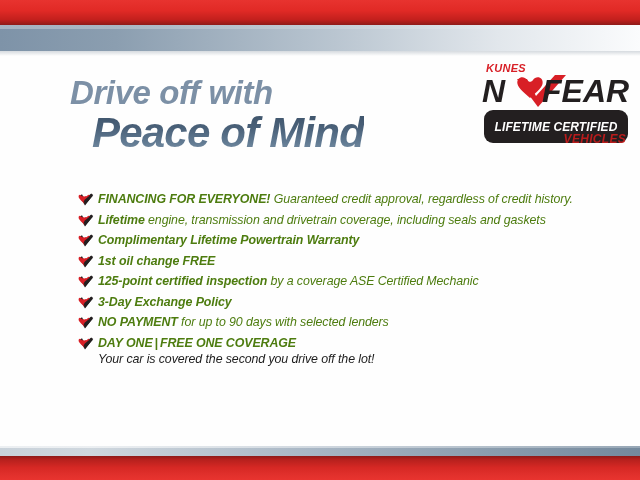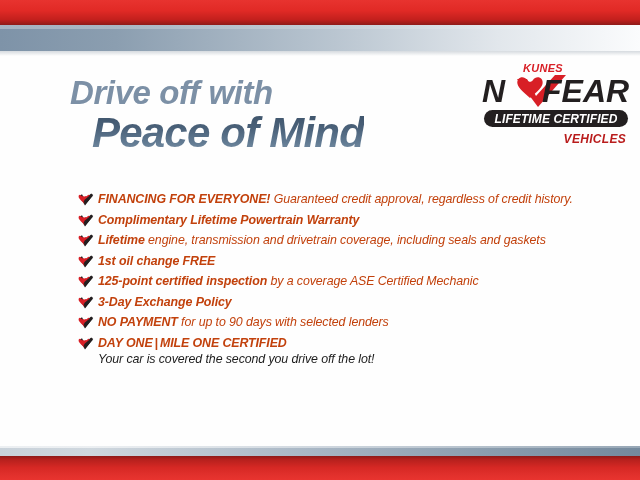--- a/index.html
+++ b/index.html
@@ -64,27 +64,26 @@
   }
 
   
   .logo{
     position:absolute; left:478px; top:62px; width:152px; height:98px;
   }
   .logo .kunes{
     position:absolute; left:8px; top:0px;
     font-size:11px; font-weight:bold; font-style:italic; color:#d81f26;
     letter-spacing:.3px;
-    margin-left:37px;
   }
   .logo .nofear{
     position:absolute; left:4px; top:12px; width:148px; height:34px;
   }
   .logo .lifetime{
-    position:absolute; left:6px; top:48px; width:144px; height:17px;
+    position:absolute; left:6px; top:48px; width:144px; height:33px;
     background:#231f20; border-radius:9px/9px;
     display:flex; align-items:center; justify-content:center;
   }
   .logo .lifetime span{
     color:#ffffff; font-size:12px; font-weight:bold; font-style:italic;
     letter-spacing:.1px; white-space:nowrap;
   }
   .logo .vehicles{
     position:absolute; right:4px; top:70px;
     font-size:12px; font-weight:bold; font-style:italic; color:#b91c1c;
@@ -93,21 +92,21 @@
 
   
   .list{ position:absolute; left:78px; top:192px; width:540px; }
   .row{
     display:flex; align-items:flex-start;
     margin-bottom:5.5px;
   }
   .chk{ width:20px; flex:0 0 20px; margin-top:1px; }
   .chk svg{ display:block; }
   .txt{
-    font-size:12.4px; font-style:italic; color:#c2410c;
+    font-size:12.4px; font-style:italic; color:#4d7c0f;
     line-height:1.18; letter-spacing:-0.1px;
     white-space:nowrap;
   }
   .txt b{ font-weight:bold; }
   .sub{
     margin-left:20px; margin-top:1px;
     font-size:12.4px; font-style:italic; color:#1c1c1c;
     letter-spacing:-0.1px;
   }
   .sep{ font-weight:bold; padding:0 2px; }
@@ -158,31 +157,31 @@
         <span class="txt"><b>FINANCING FOR EVERYONE!</b><span> Guaranteed credit approval, regardless of credit history.</span></span>
       </div>
       <div class="row">
         <span class="chk">
           <svg width="16" height="14" viewBox="0 0 16 14">
             <path d="M1.2 3.0 L4.0 1.2 L6.6 6.0 L13.2 0.4 L15.2 2.0 L7.0 12.4 Z" fill="#231f20"></path>
             <path d="M3.0 2.6 C1.6 0.6 -0.2 2.8 1.0 5.0 C2.0 6.9 4.4 8.4 6.2 10.6 C8.0 8.4 10.4 6.9 11.4 5.0 C12.6 2.8 10.8 0.6 9.4 2.6 C8.6 3.8 3.8 3.8 3.0 2.6 Z" fill="#d81f26"></path>
             <path d="M6.9 6.6 L12.9 1.6 L14.6 3.0 L7.1 11.6 L5.6 8.6 Z" fill="#231f20"></path>
           </svg>
         </span>
+        <span class="txt"><b>Lifetime</b><span> engine, transmission and drivetrain coverage, including seals and gaskets</span></span>
+      </div>
+      <div class="row">
+        <span class="chk">
+          <svg width="16" height="14" viewBox="0 0 16 14">
+            <path d="M1.2 3.0 L4.0 1.2 L6.6 6.0 L13.2 0.4 L15.2 2.0 L7.0 12.4 Z" fill="#231f20"></path>
+            <path d="M3.0 2.6 C1.6 0.6 -0.2 2.8 1.0 5.0 C2.0 6.9 4.4 8.4 6.2 10.6 C8.0 8.4 10.4 6.9 11.4 5.0 C12.6 2.8 10.8 0.6 9.4 2.6 C8.6 3.8 3.8 3.8 3.0 2.6 Z" fill="#d81f26"></path>
+            <path d="M6.9 6.6 L12.9 1.6 L14.6 3.0 L7.1 11.6 L5.6 8.6 Z" fill="#231f20"></path>
+          </svg>
+        </span>
         <span class="txt"><b>Complimentary Lifetime Powertrain Warranty</b></span>
-      </div>
-      <div class="row">
-        <span class="chk">
-          <svg width="16" height="14" viewBox="0 0 16 14">
-            <path d="M1.2 3.0 L4.0 1.2 L6.6 6.0 L13.2 0.4 L15.2 2.0 L7.0 12.4 Z" fill="#231f20"></path>
-            <path d="M3.0 2.6 C1.6 0.6 -0.2 2.8 1.0 5.0 C2.0 6.9 4.4 8.4 6.2 10.6 C8.0 8.4 10.4 6.9 11.4 5.0 C12.6 2.8 10.8 0.6 9.4 2.6 C8.6 3.8 3.8 3.8 3.0 2.6 Z" fill="#d81f26"></path>
-            <path d="M6.9 6.6 L12.9 1.6 L14.6 3.0 L7.1 11.6 L5.6 8.6 Z" fill="#231f20"></path>
-          </svg>
-        </span>
-        <span class="txt"><b>Lifetime</b><span> engine, transmission and drivetrain coverage, including seals and gaskets</span></span>
       </div>
       <div class="row">
         <span class="chk">
           <svg width="16" height="14" viewBox="0 0 16 14">
             <path d="M1.2 3.0 L4.0 1.2 L6.6 6.0 L13.2 0.4 L15.2 2.0 L7.0 12.4 Z" fill="#231f20"></path>
             <path d="M3.0 2.6 C1.6 0.6 -0.2 2.8 1.0 5.0 C2.0 6.9 4.4 8.4 6.2 10.6 C8.0 8.4 10.4 6.9 11.4 5.0 C12.6 2.8 10.8 0.6 9.4 2.6 C8.6 3.8 3.8 3.8 3.0 2.6 Z" fill="#d81f26"></path>
             <path d="M6.9 6.6 L12.9 1.6 L14.6 3.0 L7.1 11.6 L5.6 8.6 Z" fill="#231f20"></path>
           </svg>
         </span>
         <span class="txt"><b>1st oil change FREE</b></span>
@@ -219,21 +218,21 @@
       </div>
       <div>
         <div class="row" style="margin-bottom: 0px;">
           <span class="chk">
             <svg width="16" height="14" viewBox="0 0 16 14">
               <path d="M1.2 3.0 L4.0 1.2 L6.6 6.0 L13.2 0.4 L15.2 2.0 L7.0 12.4 Z" fill="#231f20"></path>
               <path d="M3.0 2.6 C1.6 0.6 -0.2 2.8 1.0 5.0 C2.0 6.9 4.4 8.4 6.2 10.6 C8.0 8.4 10.4 6.9 11.4 5.0 C12.6 2.8 10.8 0.6 9.4 2.6 C8.6 3.8 3.8 3.8 3.0 2.6 Z" fill="#d81f26"></path>
               <path d="M6.9 6.6 L12.9 1.6 L14.6 3.0 L7.1 11.6 L5.6 8.6 Z" fill="#231f20"></path>
             </svg>
           </span>
-          <span class="txt"><b>DAY ONE</b><span class="sep">|</span><b>MILE ONE CERTIFIED</b></span>
+          <span class="txt"><b>DAY ONE</b><span class="sep">|</span><b>FREE ONE COVERAGE</b></span>
         </div>
         <div class="sub">Your car is covered the second you drive off the lot!</div>
       </div>
     </div>
 
 <div class="band-gray-bot"></div>
     <div class="band-red-bot"></div>
   </div>
 
 </body></html>

